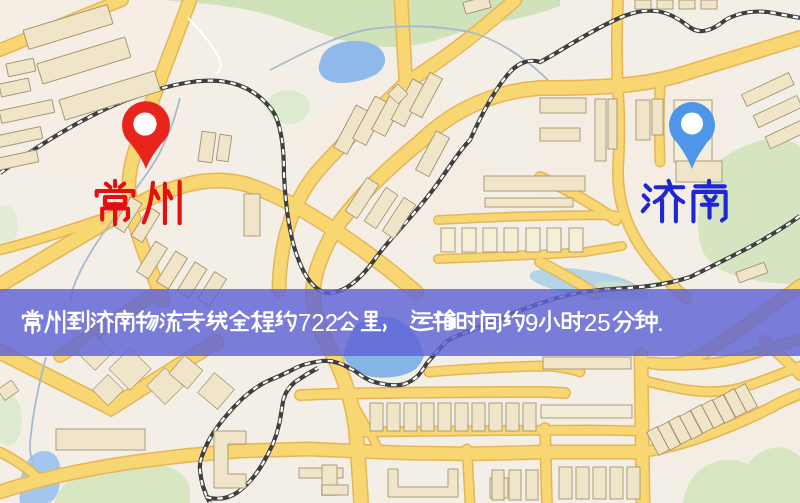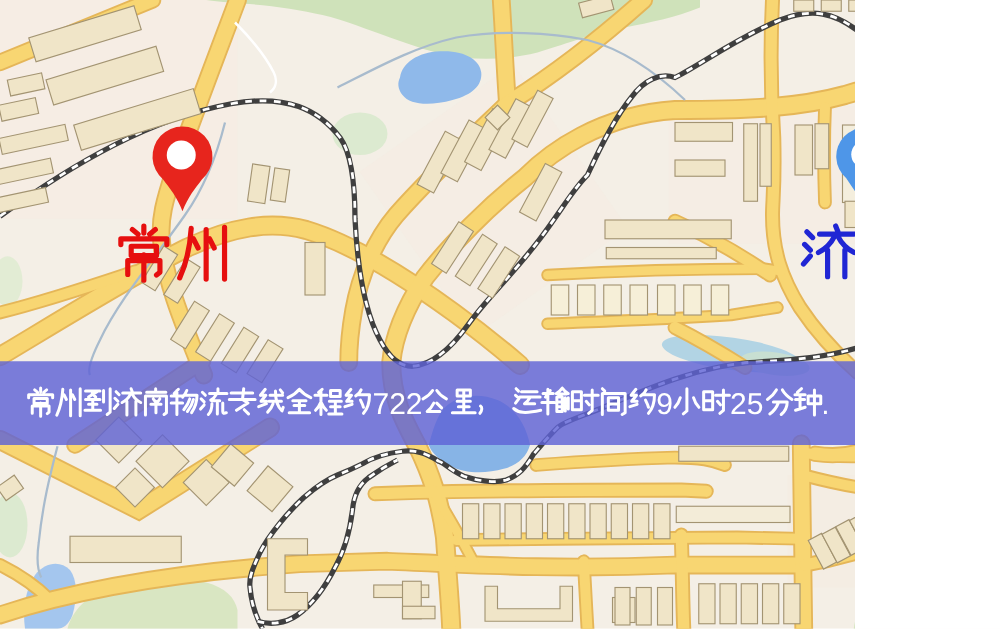--- a/index.html
+++ b/index.html
@@ -1,15 +1,15 @@
 <!DOCTYPE html>
 <html><head><meta charset="utf-8">
 <style>
 html,body{margin:0;padding:0;background:#fff;}
-#map{width:684px;height:503px;position:relative;overflow:hidden;font-family:"Liberation Sans",sans-serif;}
+#map{width:800px;height:503px;position:relative;overflow:hidden;font-family:"Liberation Sans",sans-serif;}
 </style></head>
 <body>
 
 <div id="map">
 <svg width="800" height="503" viewBox="0 0 800 503" xmlns="http://www.w3.org/2000/svg">
 <defs>
 <g id="gChang">
           <path d="M48,2 V14 M28,8 L38,16 M68,8 L58,16 M8,24 H88 M8,24 V34 M88,24 V34 M26,37 H70 V53 H26 Z M20,62 H76 M20,62 V86 M76,62 V82 L70,87 M48,52 V96"></path>
         </g>
 <g id="gZhou">

